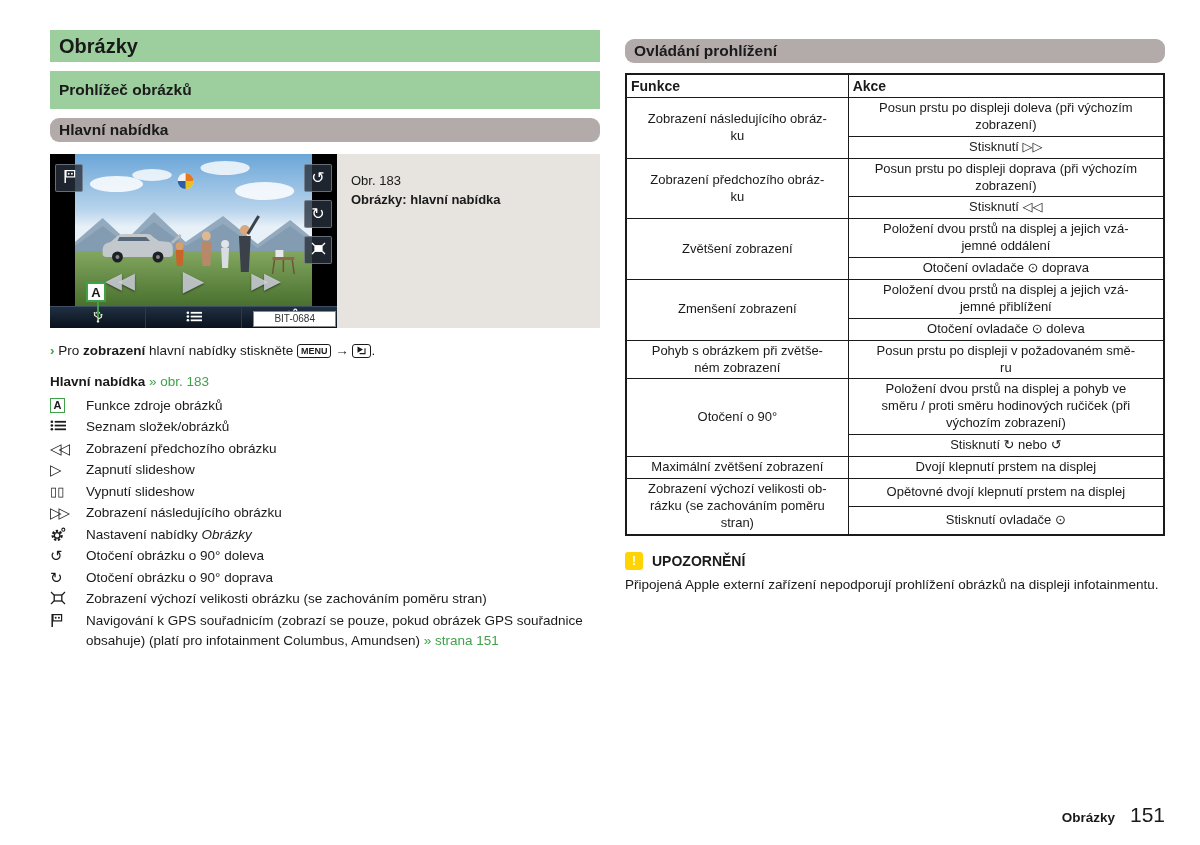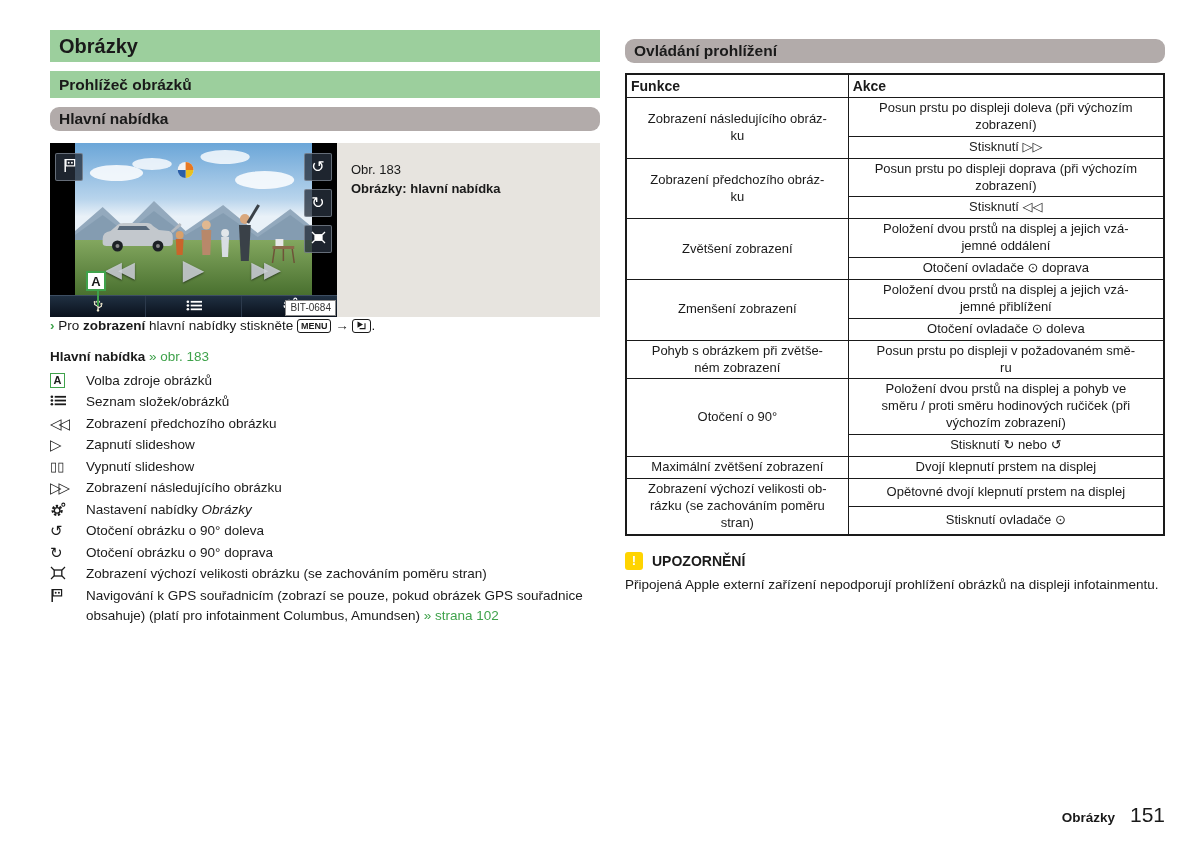--- a/index.html
+++ b/index.html
@@ -7,21 +7,21 @@
     --yellow:#ffd400; --ink:#1a1a1a;
   }
   *{margin:0;padding:0;box-sizing:border-box;}
   html,body{background:#fff;}
   body{font-family:"Liberation Sans",sans-serif;color:var(--ink);}
   .page{position:relative;width:1200px;height:845px;background:#fff;overflow:hidden;}
   .col-left{position:absolute;left:50px;top:30px;width:550px;}
   .col-right{position:absolute;left:625px;top:30px;width:540px;}
   .bar{padding-left:9px;font-weight:bold;display:flex;align-items:center;}
   .bar.h1{height:32px;background:var(--green);font-size:20px;}
-  .bar.h2{height:27px;background:var(--green);font-size:15.5px;margin-top:9px;}
+  .bar.h2{height:38px;background:var(--green);font-size:15.5px;margin-top:9px;}
   .bar.h3{height:24px;background:var(--gray);font-size:15.5px;margin-top:9px;border-radius:9px;}
   .note{margin-top:11px;font-style:italic;font-size:13.5px;}
   .bold{font-weight:bold;}
   .accent{color:var(--accent);}
   
   .figure{margin-top:12px;height:174px;display:flex;position:relative;}
   .screen{position:relative;flex:0 0 287px;height:174px;background:#000;overflow:hidden;}
   .photo{position:absolute;left:25px;right:25px;top:0;bottom:22px;overflow:hidden;background:#9cc;}
   .photo svg{display:block;width:100%;height:100%;}
   .btn{position:absolute;width:28px;height:28px;background:rgba(38,48,60,.78);
@@ -38,24 +38,24 @@
   .sbar{position:absolute;left:0;right:0;bottom:0;height:22px;display:flex;
         background:linear-gradient(#203042,#0a111c);border-top:1px solid #3d4e62;}
   .seg{flex:1;display:flex;align-items:center;justify-content:center;border-right:1px solid #2c3a4c;color:#fff;}
   .seg:last-child{border-right:none;}
   .seg .usbcol{color:#efe9cf;}
   .callout{position:absolute;left:36px;bottom:26px;width:20px;height:20px;background:#fff;
            border:2px solid var(--accent);font-weight:bold;font-size:13px;
            display:flex;align-items:center;justify-content:center;z-index:3;}
   .callout-line{position:absolute;left:47px;bottom:11px;width:2px;height:15px;background:var(--accent);z-index:2;}
   .bit{position:absolute;right:1px;bottom:1px;background:#fff;border:1px solid #8a8a8a;
-       font-size:10px;padding:0 4px;line-height:14px;color:#333;z-index:4;}
+       font-size:10px;padding:0 20px;line-height:14px;color:#333;z-index:4;}
   .figcap{flex:1;background:var(--beige);padding:18px 14px;font-size:13px;line-height:1.45;}
   
-  .instr{margin-top:0;font-size:13.5px;line-height:1.4;}
+  .instr{margin-top:14px;font-size:13.5px;line-height:1.4;}
   .key{display:inline-block;border:1.5px solid var(--ink);border-radius:3px;padding:0 3px;
        font-size:9px;font-weight:bold;line-height:12px;vertical-align:1px;background:#fff;}
   .key svg{display:inline-block;vertical-align:-1px;}
   .legend-head{margin-top:13px;font-size:13.5px;}
   .legend{list-style:none;margin-top:7px;}
   .legend li{display:flex;gap:10px;font-size:13.5px;line-height:20.5px;margin-bottom:1px;}
   .licon{flex:0 0 26px;display:flex;justify-content:flex-start;align-items:flex-start;padding-top:2px;color:var(--ink);}
   .gl{font-size:15px;line-height:16px;}
   .abox{display:inline-flex;width:15px;height:15px;border:1.5px solid var(--accent);
         align-items:center;justify-content:center;font-size:11px;font-weight:bold;background:#fff;}
@@ -215,21 +215,21 @@
     <div class="legend-head">
       <span class="bold">Hlavní nabídka</span>
       <span class="accent">» obr. 183</span>
     </div>
 
     <ul class="legend" id="legend">
         <li>
           <span class="licon">
             <span class="abox">A</span>
           </span>
-          <span class="ltext"><span>Volba zdroje obrázků</span></span>
+          <span class="ltext"><span>Funkce zdroje obrázků</span></span>
         </li>
         <li>
           <span class="licon">
             <svg width="16" height="13" viewBox="0 0 17 13">
               <g fill="currentColor">
                 <circle cx="2" cy="2.5" r="1.4"></circle>
                 <rect x="5" y="1.6" width="12" height="1.9"></rect>
                 <circle cx="2" cy="6.5" r="1.4"></circle>
                 <rect x="5" y="5.6" width="12" height="1.9"></rect>
                 <circle cx="2" cy="10.5" r="1.4"></circle>
@@ -296,21 +296,21 @@
         </li>
         <li>
           <span class="licon">
             <svg width="13" height="15" viewBox="0 0 13 15">
               <path d="M2.2 1 V14" stroke="currentColor" stroke-width="1.5"></path>
               <rect x="3" y="1.6" width="8.6" height="6.3" fill="none" stroke="currentColor" stroke-width="1.2"></rect>
               <circle cx="5.7" cy="4.7" r="0.95" fill="currentColor"></circle>
               <circle cx="8.9" cy="4.7" r="0.95" fill="currentColor"></circle>
             </svg>
           </span>
-          <span class="ltext"><span>Navigování k GPS souřadnicím (zobrazí se pouze, pokud obrázek GPS souřadnice obsahuje) (platí pro infotainment Columbus, Amundsen) </span><span class="accent">» strana 102</span></span>
+          <span class="ltext"><span>Navigování k GPS souřadnicím (zobrazí se pouze, pokud obrázek GPS souřadnice obsahuje) (platí pro infotainment Columbus, Amundsen) </span><span class="accent">» strana 151</span></span>
         </li>
       </ul>
   </div>
 
   <div class="col-right">
     <div class="bar h3">Ovládání prohlížení</div>
 
     <table class="ctrl">
       <thead>
         <tr>

